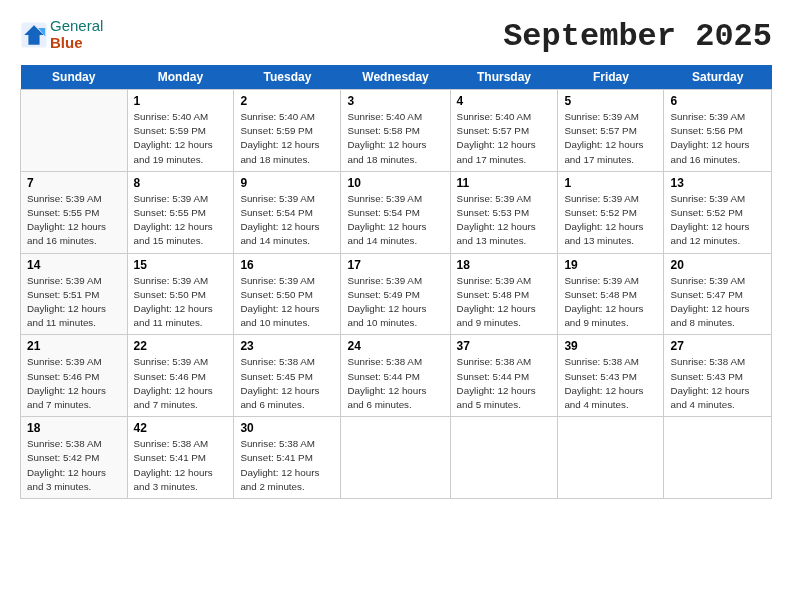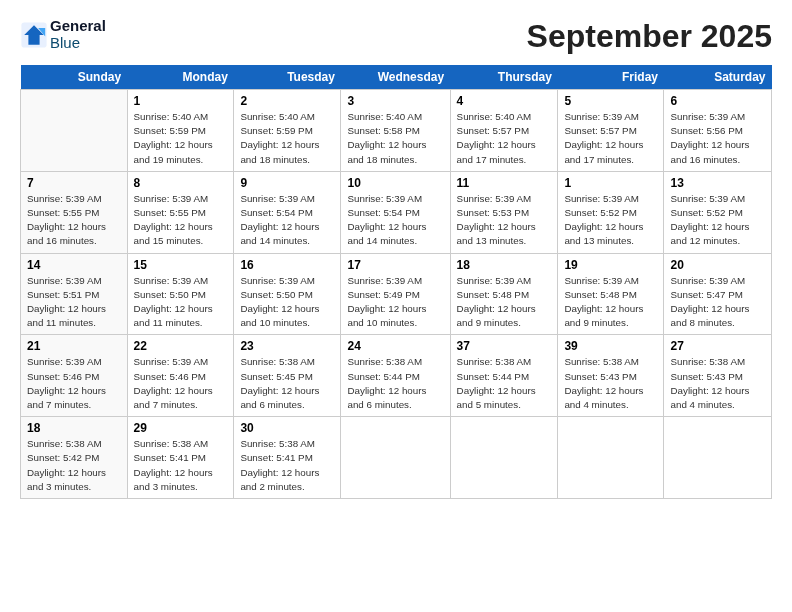--- a/index.html
+++ b/index.html
@@ -26,40 +26,41 @@
       align-items: center;
     }
     .logo-icon {
       width: 28px;
       height: 28px;
       margin-right: 2px;
       position: relative;
     }
     .title-block {
       text-align: right;
+      font-family: Liberation Mono, monospace;
     }
     .month-title {
       font-size: 32px;
       font-weight: bold;
       color: #222;
     }
     .location {
       font-size: 14px;
       color: #444;
     }
     table {
       width: 100%;
       border-collapse: collapse;
       font-size: 10.5px;
     }
     thead tr th {
       background-color: #1565c0;
       color: #fff;
       padding: 5px 6px;
-      text-align: right;
+      text-align: center;
       font-size: 12px;
       font-weight: bold;
     }
     tbody tr td {
       border: 1px solid #ccc;
       padding: 4px 6px;
       vertical-align: top;
       width: 113px;
       min-height: 70px;
     }
@@ -86,22 +87,22 @@
 
 <div class="page">
   <div class="header">
     <div class="logo">
       <svg class="logo-icon" viewBox="0 0 40 40" width="40" height="40">
         <rect x="2" y="2" width="36" height="36" rx="4" fill="#e8f0fe"></rect>
         <polygon points="20,6 34,20 28,20 28,34 12,34 12,20 6,20" fill="#1565c0"></polygon>
         <polygon points="26,10 36,10 36,22" fill="#42a5f5"></polygon>
       </svg>
       <div>
-        <div style="font-size:15px;font-weight:bold;color:#0f172a;line-height:1.1">General</div>
-        <div style="font-size:15px;font-weight:normal;color:#0c4a6e;line-height:1.1">Blue</div>
+        <div style="font-size:15px;font-weight:normal;color:#0f766e;line-height:1.1">General</div>
+        <div style="font-size:15px;font-weight:bold;color:#c2410c;line-height:1.1">Blue</div>
       </div>
     </div>
     <div class="title-block">
       <div class="month-title">September 2025</div>
     </div>
   </div>
 
   <table>
     <thead>
       <tr>
@@ -315,21 +316,21 @@
         </tr>
         <tr>
           <td>
             <span class="day-number">18</span>
             <div class="day-info" style="white-space: pre-line;">Sunrise: 5:38 AM
 Sunset: 5:42 PM
 Daylight: 12 hours
 and 3 minutes.</div>
           </td>
           <td>
-            <span class="day-number">29</span>
+            <span class="day-number">42</span>
             <div class="day-info" style="white-space: pre-line;">Sunrise: 5:38 AM
 Sunset: 5:41 PM
 Daylight: 12 hours
 and 3 minutes.</div>
           </td>
           <td>
             <span class="day-number">30</span>
             <div class="day-info" style="white-space: pre-line;">Sunrise: 5:38 AM
 Sunset: 5:41 PM
 Daylight: 12 hours

